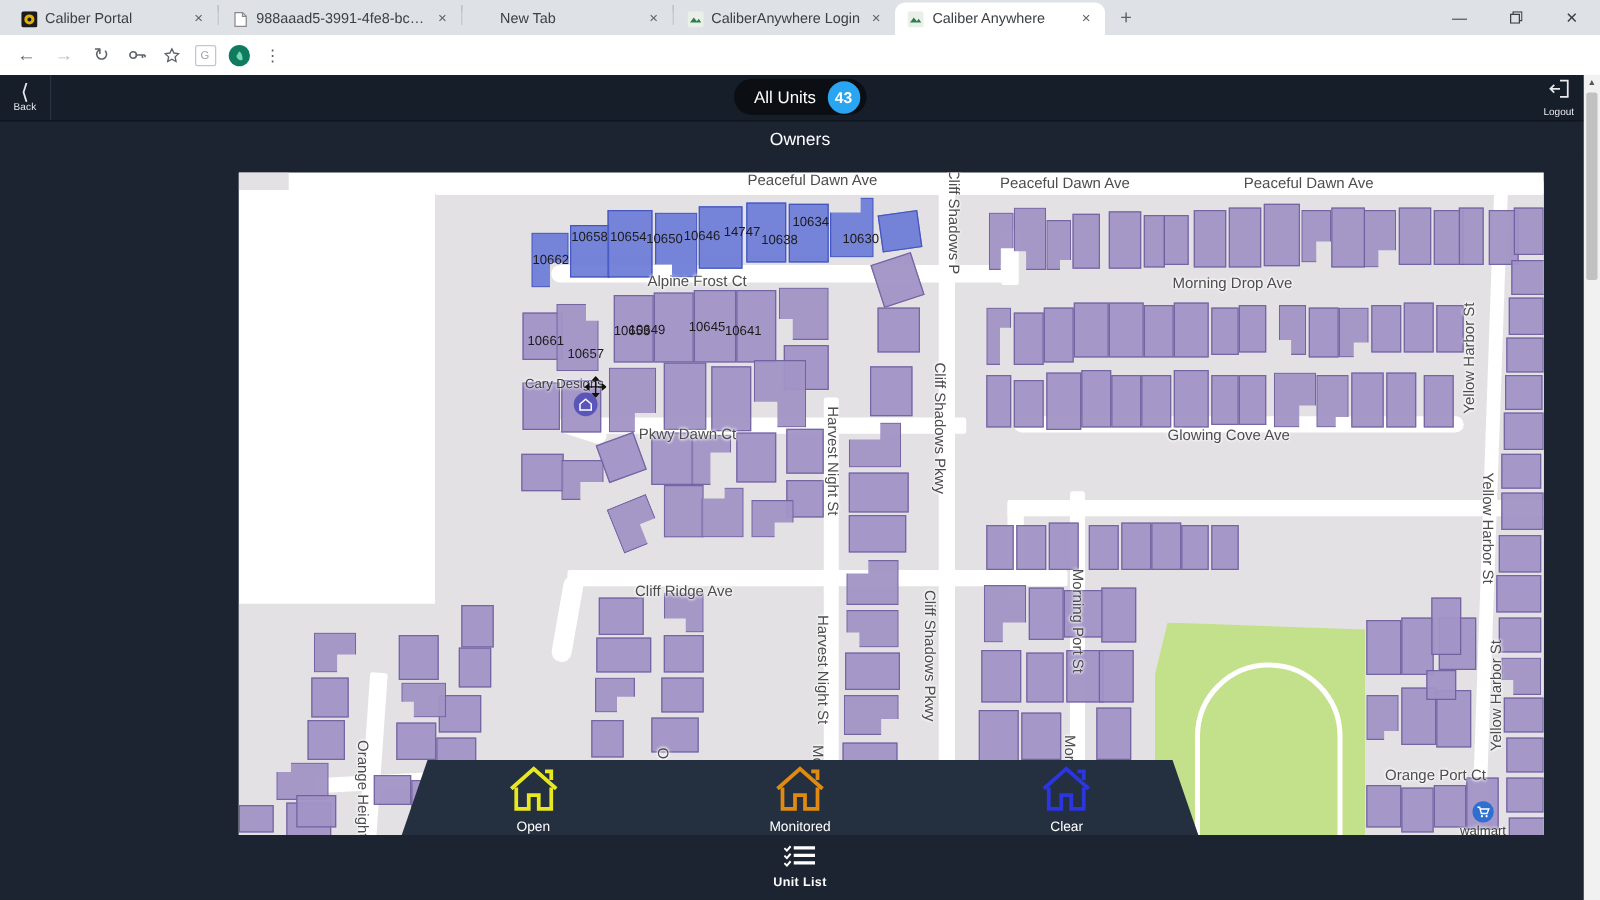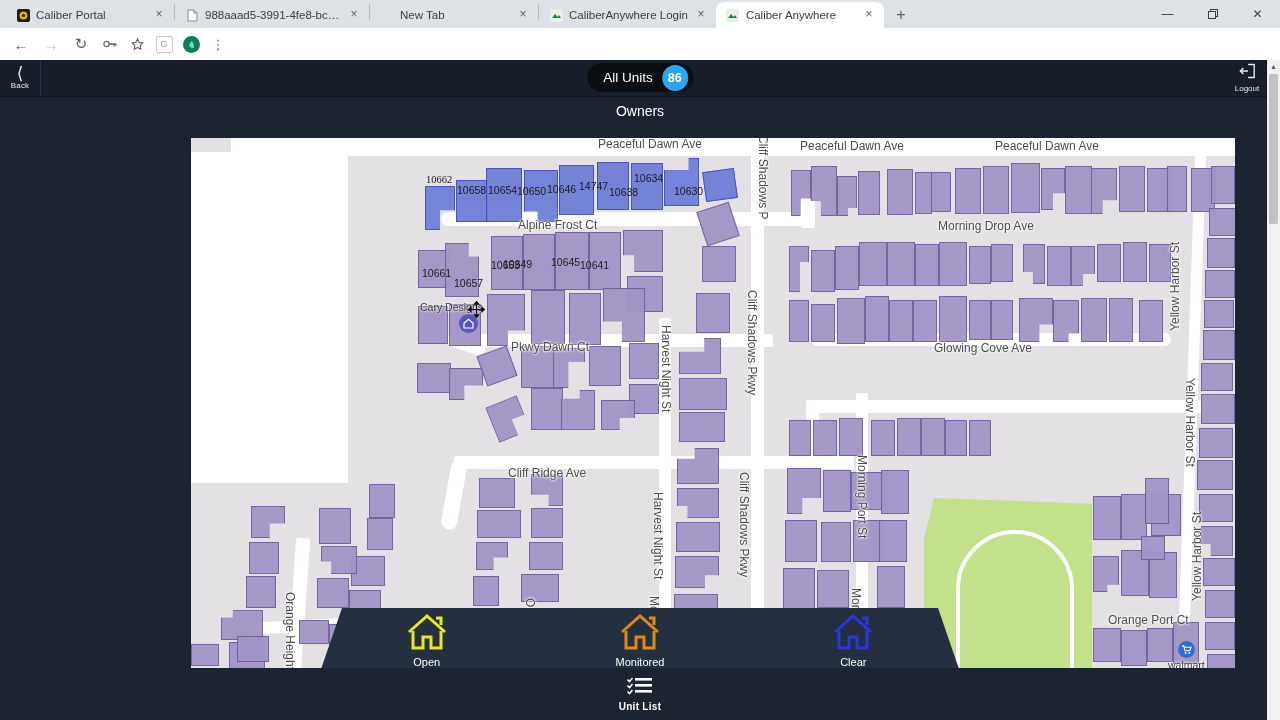--- a/index.html
+++ b/index.html
@@ -201,21 +201,21 @@
   <div class="app">
 
     <div class="apphead">
       <div class="backbtn">
         <span class="chev">⟨</span>
         <span class="lbl">Back</span>
       </div>
 
       <div class="pill">
         <span class="ptxt">All Units</span>
-        <span class="pbadge">86</span>
+        <span class="pbadge">43</span>
       </div>
 
       <div class="logoutbtn">
         <span>
           <svg width="17" height="16" viewBox="0 0 17 16">
               <path d="M9 1.5h6.2v13H9" fill="none" stroke="#e8eaed" stroke-width="1.4"></path>
               <path d="M9 8H1.5M4.4 4.9L1.3 8l3.1 3.1" fill="none" stroke="#e8eaed" stroke-width="1.4"></path>
             </svg>
         </span>
         <span class="lbl">Logout</span>
@@ -430,21 +430,21 @@
       <div class="bldg" style="left:1010px;top:256px;width:32px;height:28px;"></div>
       <div class="bldg" style="left:1008px;top:290px;width:32px;height:28px;"></div>
       <div class="bldg" style="left:1006px;top:322px;width:34px;height:28px;"></div>
       <div class="bldg" style="left:1008px;top:356px;width:32px;height:26px;"></div>
       <div class="bldg" style="left:1010px;top:388px;width:30px;height:28px;clip-path:polygon(0 0,100% 0,100% 100%,30% 100%,30% 60%,0 60%);"></div>
       <div class="bldg" style="left:1012px;top:420px;width:30px;height:26px;"></div>
       <div class="bldg" style="left:1014px;top:452px;width:28px;height:26px;"></div>
       <div class="bldg" style="left:1014px;top:484px;width:28px;height:26px;"></div>
       <div class="bldg" style="left:1016px;top:516px;width:28px;height:26px;"></div>
 
-      <div class="unum" style="left:235px;top:36px;font-family:Liberation Serif, serif;">10662</div>
+      <div class="unum" style="left:235px;top:64px;">10662</div>
       <div class="unum" style="left:266px;top:46px;">10658</div>
       <div class="unum" style="left:297px;top:46px;">10654</div>
       <div class="unum" style="left:326px;top:47px;">10650</div>
       <div class="unum" style="left:356px;top:45px;">10646</div>
       <div class="unum" style="left:388px;top:42px;">14747</div>
       <div class="unum" style="left:418px;top:48px;">10638</div>
       <div class="unum" style="left:443px;top:34px;">10634</div>
       <div class="unum" style="left:483px;top:47px;">10630</div>
       <div class="unum" style="left:231px;top:129px;">10661</div>
       <div class="unum" style="left:263px;top:139px;">10657</div>

